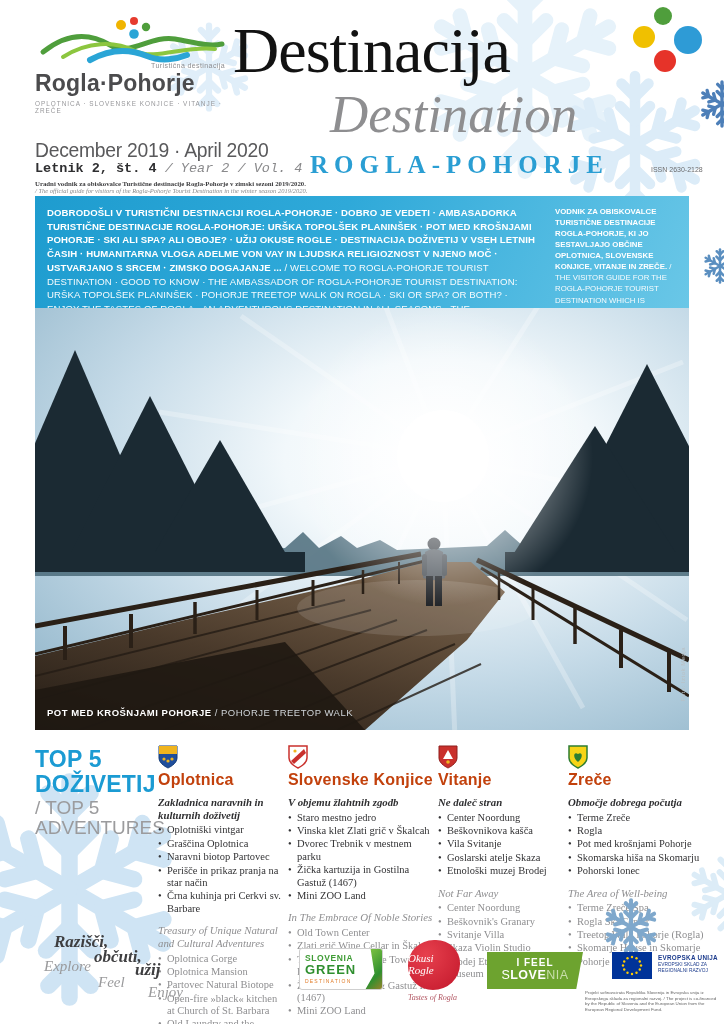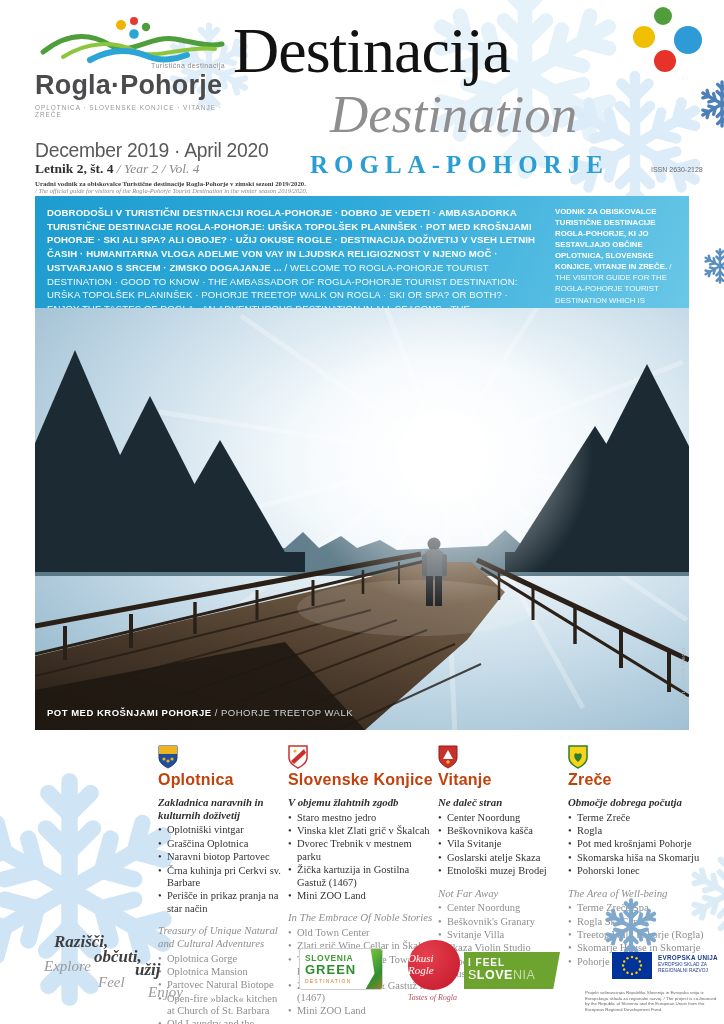--- a/index.html
+++ b/index.html
@@ -7,29 +7,29 @@
   .page {
     position:relative; width:724px; height:1024px; margin:0 auto;
     background:#ffffff; overflow:hidden;
     font-family:"Liberation Sans", sans-serif; color:#333;
   }
   
   .sf { position:absolute; pointer-events:none; }
   
   .logo-block { position:absolute; left:35px; top:16px; width:200px; z-index:2; }
   .logo-tagline { font-size:7px; color:#8d8d90; text-align:right; width:190px; margin-top:-6px; letter-spacing:.4px; }
-  .logo-name { font-size:27px; font-weight:bold; color:#4b4b4d; letter-spacing:.2px; margin-top:1px; }
+  .logo-name { font-size:23px; font-weight:bold; color:#4b4b4d; letter-spacing:.2px; margin-top:1px; }
   .logo-munis { font-size:6.4px; color:#97979a; letter-spacing:1px; margin-top:3px; }
   .title-sl { position:absolute; left:233px; top:14px; font-family:"Liberation Serif", serif; font-size:64px; color:#121212; letter-spacing:-1px; z-index:2; }
   .title-en { position:absolute; left:330px; top:84px; font-family:"Liberation Serif", serif; font-style:italic; font-size:53px; color:#8e8e90; z-index:2; }
   .title-region { position:absolute; left:310px; top:151px; font-family:"Liberation Serif", serif; font-weight:bold; font-size:25px; color:#2a9ed3; letter-spacing:6px; z-index:2; }
   .dots { position:absolute; left:630px; top:4px; z-index:2; }
   .issn { position:absolute; left:651px; top:166px; font-size:7px; color:#6c6c6e; z-index:2; }
   .date-line { position:absolute; left:35px; top:138px; font-size:21px; color:#59595b; transform:scaleX(.92); transform-origin:left; letter-spacing:-.3px; z-index:2; }
-  .volume-line { position:absolute; left:35px; top:161px; font-family:Liberation Serif, serif; font-size:13.5px; font-weight:bold; color:#2f2f31; z-index:2; }
+  .volume-line { position:absolute; left:35px; top:161px; font-family:Liberation Mono, monospace; font-size:13.5px; font-weight:bold; color:#2f2f31; z-index:2; }
   .volume-line .vol-en { font-weight:normal; font-style:italic; color:#8a8a8c; }
   .guide-notes { position:absolute; left:35px; top:180px; width:430px; z-index:2; }
   .note-sl { font-family:"Liberation Serif", serif; font-size:6.8px; font-weight:bold; color:#3c3c3e; }
   .note-en { font-family:"Liberation Serif", serif; font-size:6.5px; font-style:italic; color:#8a8a8c; }
   
   .band {
     position:absolute; left:35px; top:196px; width:654px; height:112px; z-index:2;
     background:linear-gradient(115deg,#1e9ccf 0%, #2fa9d9 45%, #6ac7e7 100%);
     display:flex; gap:16px; padding:10px 12px; color:#fff;
   }
@@ -68,22 +68,22 @@
   .scr-en { color:#9a9a9c; font-size:15px; }
   .sg-card { position:absolute; left:299px; top:948px; width:84px; height:42px; z-index:3;
     background:#fff; border:1px solid #cfcfcf; border-radius:3px; padding:4px 5px; overflow:hidden; }
   .sg-card .sg1 { font-size:8.5px; font-weight:bold; color:#3f9c35; letter-spacing:.6px; }
   .sg-card .sg2 { font-size:13px; font-weight:800; color:#2f8f2f; letter-spacing:1px; line-height:1; }
   .sg-card .sg3 { font-size:5px; color:#e07b27; letter-spacing:1.2px; margin-top:2px; }
   .sg-leaf { position:absolute; right:-6px; top:-4px; width:30px; height:52px; background:linear-gradient(135deg,#7cc242 20%,#2f8f2f 60%,#e07b27 100%); clip-path:polygon(40% 0,100% 0,100% 100%,10% 100%, 55% 55%); }
   .okusi { position:absolute; left:408px; top:940px; width:54px; z-index:3; text-align:left; }
   .okusi-circle { width:52px; height:50px; border-radius:50% 46% 52% 48%; background:radial-gradient(circle at 35% 30%, #e7404d, #c2172b); color:#fff; font-family:"Liberation Serif", serif; font-style:italic; font-size:11px; line-height:1.05; display:flex; flex-direction:column; justify-content:center; }
   .okusi-sub { font-family:"Liberation Serif", serif; font-style:italic; font-size:8px; color:#b0535f; margin-top:3px; }
-  .ifs { position:absolute; left:464px; top:952px; width:96px; height:37px; z-index:3;
-    background:#6da32f; clip-path:polygon(0 0, 100% 0, 93% 100%, 0 100%); padding:5px 4px; color:#fff; }
+  .ifs { position:absolute; left:487px; top:952px; width:96px; height:37px; z-index:3;
+    background:#6da32f; clip-path:polygon(0 0, 100% 0, 93% 100%, 0 100%); padding:5px 4px; color:#fff;text-align:center; }
   .ifs .l1 { font-size:10px; font-weight:bold; letter-spacing:1px; }
   .ifs .l2 { font-size:12.5px; letter-spacing:.5px; }
   .ifs .l2 b { font-weight:800; }
   .ifs .l2 .lite { color:#c8deaa; }
   .eu-wrap { position:absolute; left:580px; top:898px; width:142px; z-index:3; }
   .eu-flag { position:absolute; left:32px; top:54px; width:40px; height:27px; background:#003399; }
   .eu-text { position:absolute; left:78px; top:56px; width:64px; color:#1a3a8c; }
   .eu-text .e1 { font-size:6.3px; font-weight:bold; letter-spacing:.3px; }
   .eu-text .e2 { font-size:4.8px; margin-top:1px; line-height:1.3; }
   .eu-note { position:absolute; left:5px; top:92px; width:135px; font-size:4.4px; color:#666; line-height:1.3; }
@@ -270,39 +270,45 @@
         <rect x="407" y="246" width="5" height="22" rx="2.5" fill="#4c5258"></rect>
       </g>
       <circle cx="408" cy="148" r="150" fill="url(#glow)"></circle>
       <circle cx="408" cy="148" r="46" fill="#ffffff" opacity="0.9"></circle>
     </svg>
     <div class="photo-caption"><span class="cap-sl">POT MED KROŠNJAMI POHORJE</span><span class="cap-en"> / POHORJE TREETOP WALK</span></div>
     <div class="photo-credit">Foto: Iztok Medja</div>
   </div>
 
   
+  <div class="top5">
+    <div class="t-sl">TOP 5</div>
+    <div class="t-sl">DOŽIVETIJ</div>
+    <div class="t-en">/ TOP 5</div>
+    <div class="t-en">ADVENTURES</div>
+  </div>
 
   
   <div class="cols">
     <div class="col">
       <svg class="crest" width="20" height="24" viewBox="0 0 20 24">
         <path d="M1,1 h18 v12 c0,6 -9,10 -9,10 s-9,-4 -9,-10 Z" fill="#1f4e9c" stroke="#123a76" stroke-width="1"></path>
         <rect x="1" y="1" width="18" height="8" fill="#f0b41e"></rect>
         <circle cx="6" cy="14" r="1.6" fill="#f0b41e"></circle>
           <circle cx="10" cy="16" r="1.6" fill="#f0b41e"></circle>
           <circle cx="14" cy="14" r="1.6" fill="#f0b41e"></circle>
       </svg>
       <h3>Oplotnica</h3>
       <p class="sl-head">Zakladnica naravnih in kulturnih doživetij</p>
       <ul class="sl-list">
           <li>Oplotniški vintgar</li>
           <li>Graščina Oplotnica</li>
           <li>Naravni biotop Partovec</li>
+          <li>Perišče in prikaz pranja na star način</li>
           <li>Črna kuhinja pri Cerkvi sv. Barbare</li>
-          <li>Perišče in prikaz pranja na star način</li>
         </ul>
       <p class="en-head">Treasury of Unique Natural and Cultural Adventures</p>
       <ul class="en-list">
           <li>Oplotnica Gorge</li>
           <li>Oplotnica Mansion</li>
           <li>Partovec Natural Biotope</li>
           <li>Open-fire »black« kitchen at Church of St. Barbara</li>
           <li>Old Laundry and the presentation of old way of doing laundry</li>
         </ul>
     </div>

